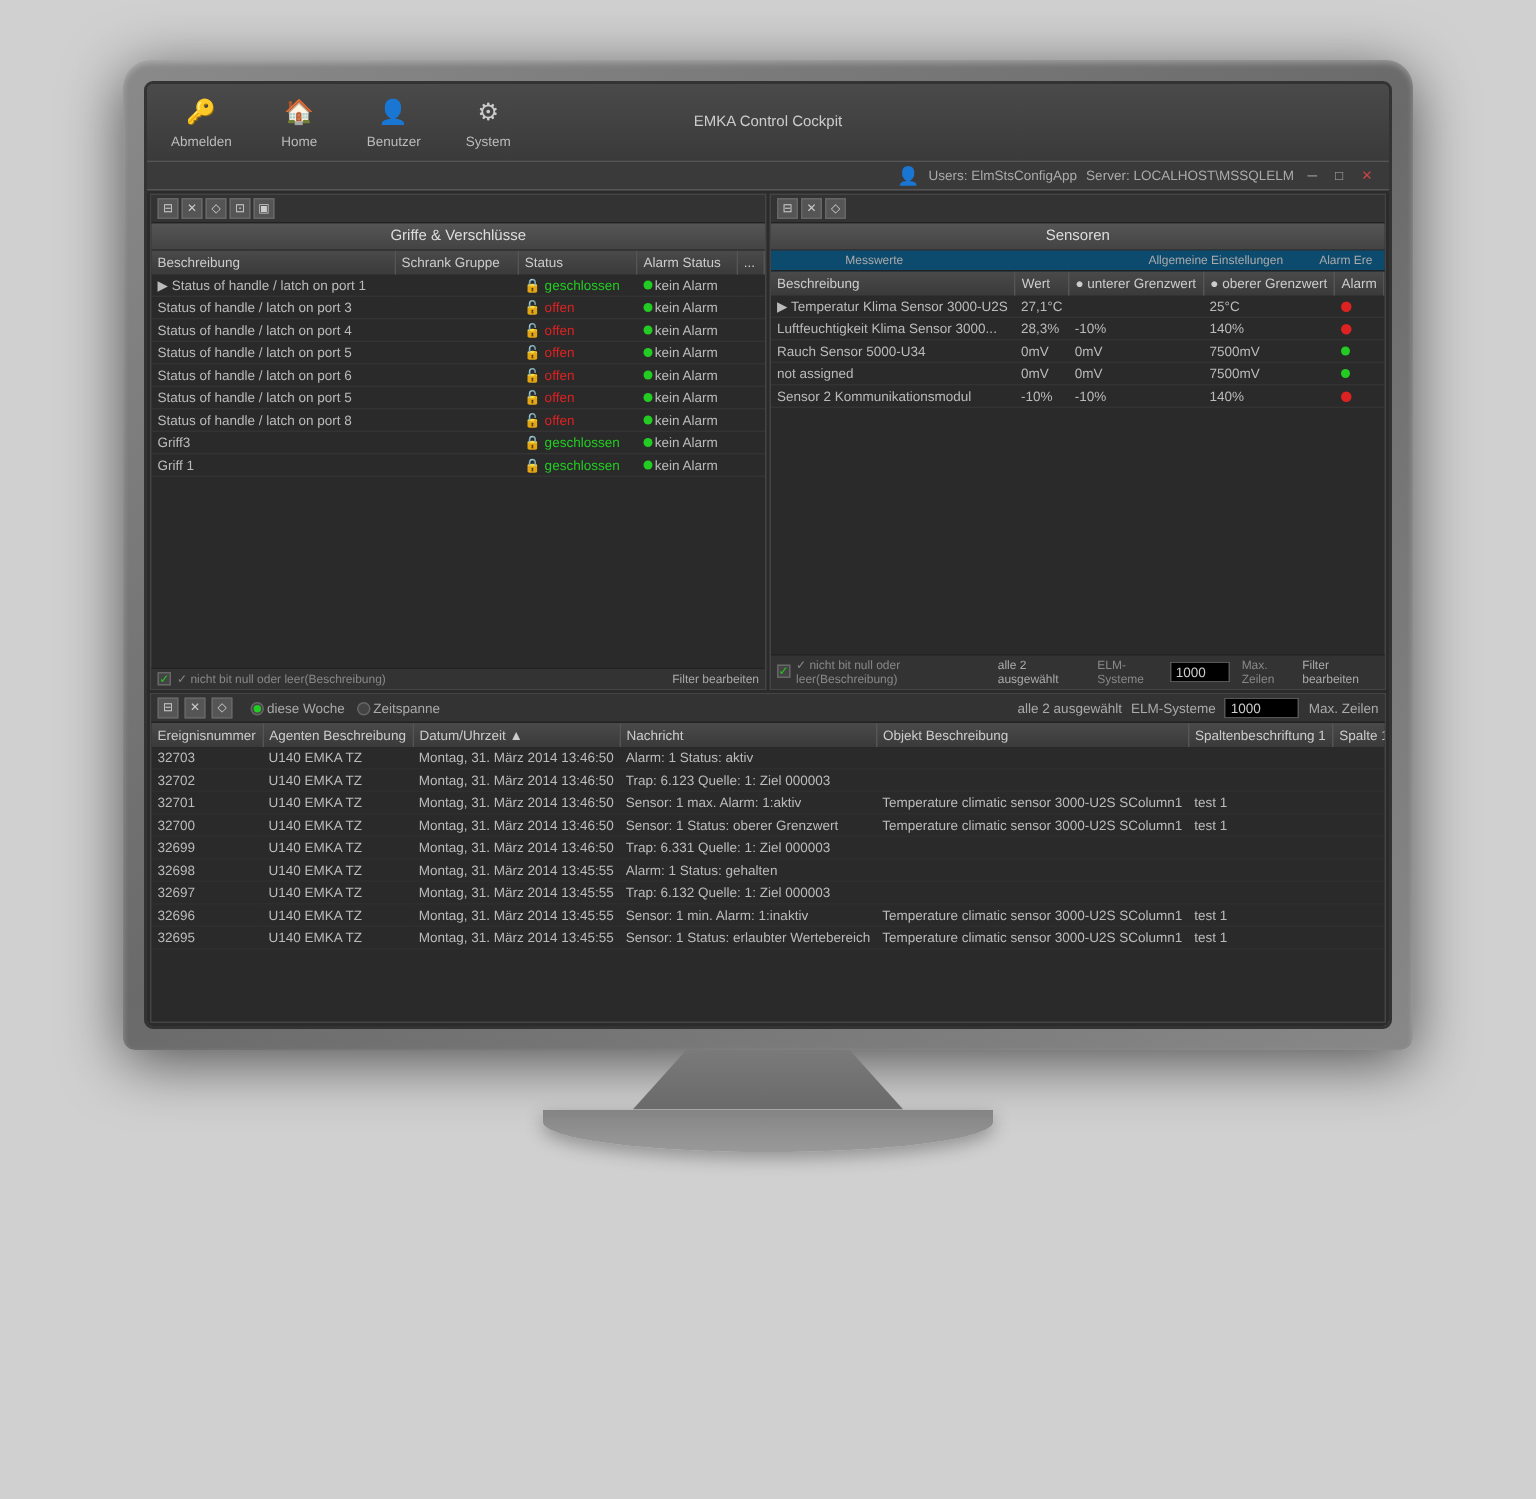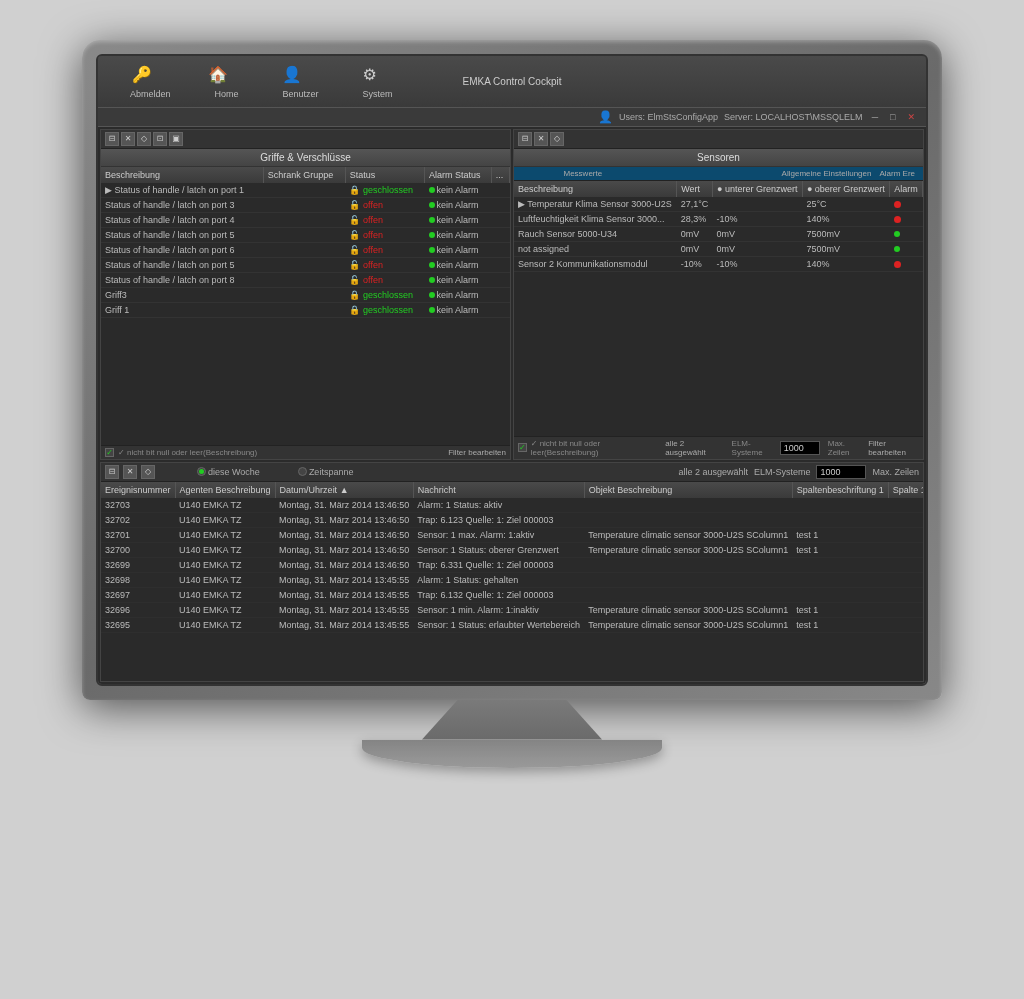--- a/index.html
+++ b/index.html
@@ -107,21 +107,20 @@
       height: 22px;
       display: flex;
       align-items: center;
       justify-content: center;
       font-size: 16px;
     }
 
     .toolbar-label {
       font-size: 9px;
       color: #bbb;
-      margin-left: 16px;
     }
 
     
     .userbar {
       background: #3a3a3a;
       display: flex;
       justify-content: flex-end;
       align-items: center;
       padding: 2px 8px;
       gap: 6px;
@@ -297,24 +296,23 @@
     .time-selector {
       display: flex;
       gap: 8px;
       align-items: center;
       font-size: 9px;
       color: #aaa;
     }
 
     .radio-item {
       display: flex;
-      align-items: flex-start;
+      align-items: flex-end;
       gap: 2px;
       cursor: pointer;
-      margin-left: 30px;
     }
 
     .radio-dot {
       width: 9px;
       height: 9px;
       border: 1px solid #666;
       border-radius: 50%;
       background: #444;
       display: flex;
       align-items: center;
@@ -395,21 +393,21 @@
       flex: 1;
       padding: 2px 4px;
       text-align: center;
     }
 
     .sensors-subheader-right {
       flex: 2;
       padding: 2px 4px;
       text-align: center;
       display: flex;
-      gap: 8px;
+      gap: 24px;
       justify-content: flex-end;
       padding-right: 8px;
     }
 
     .alarm-dot-red {
       display: inline-block;
       width: 7px;
       height: 7px;
       background: #dd2222;
       border-radius: 50%;

